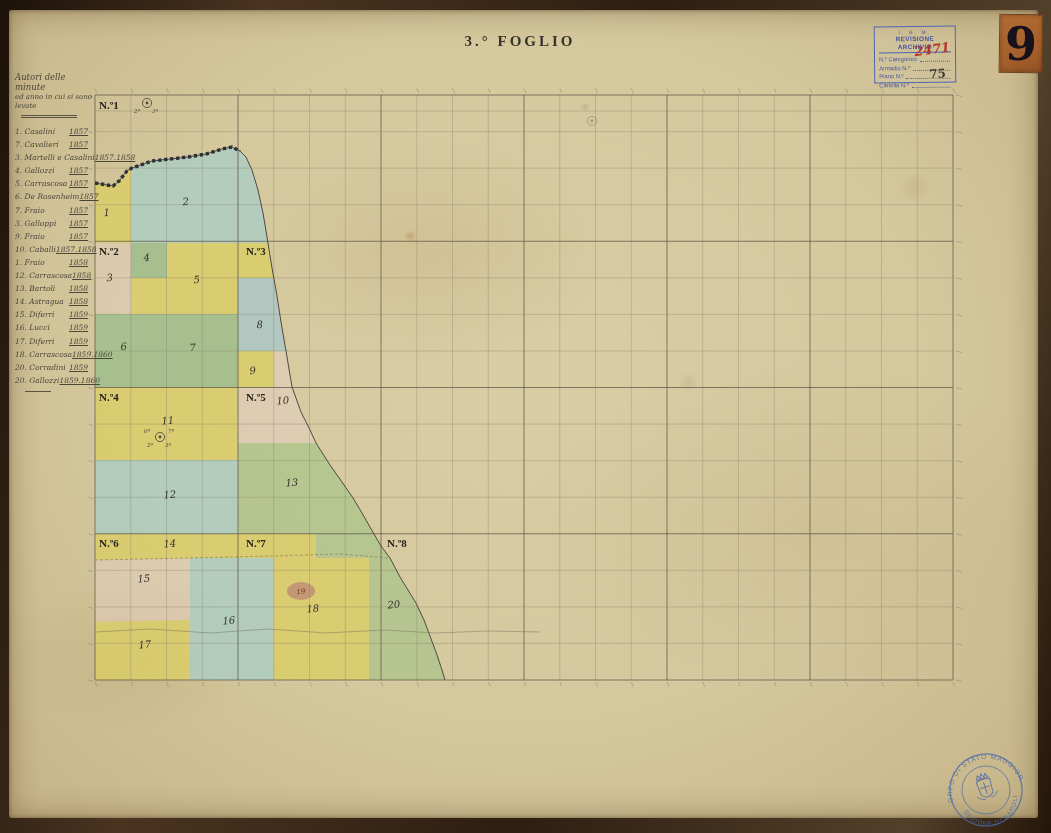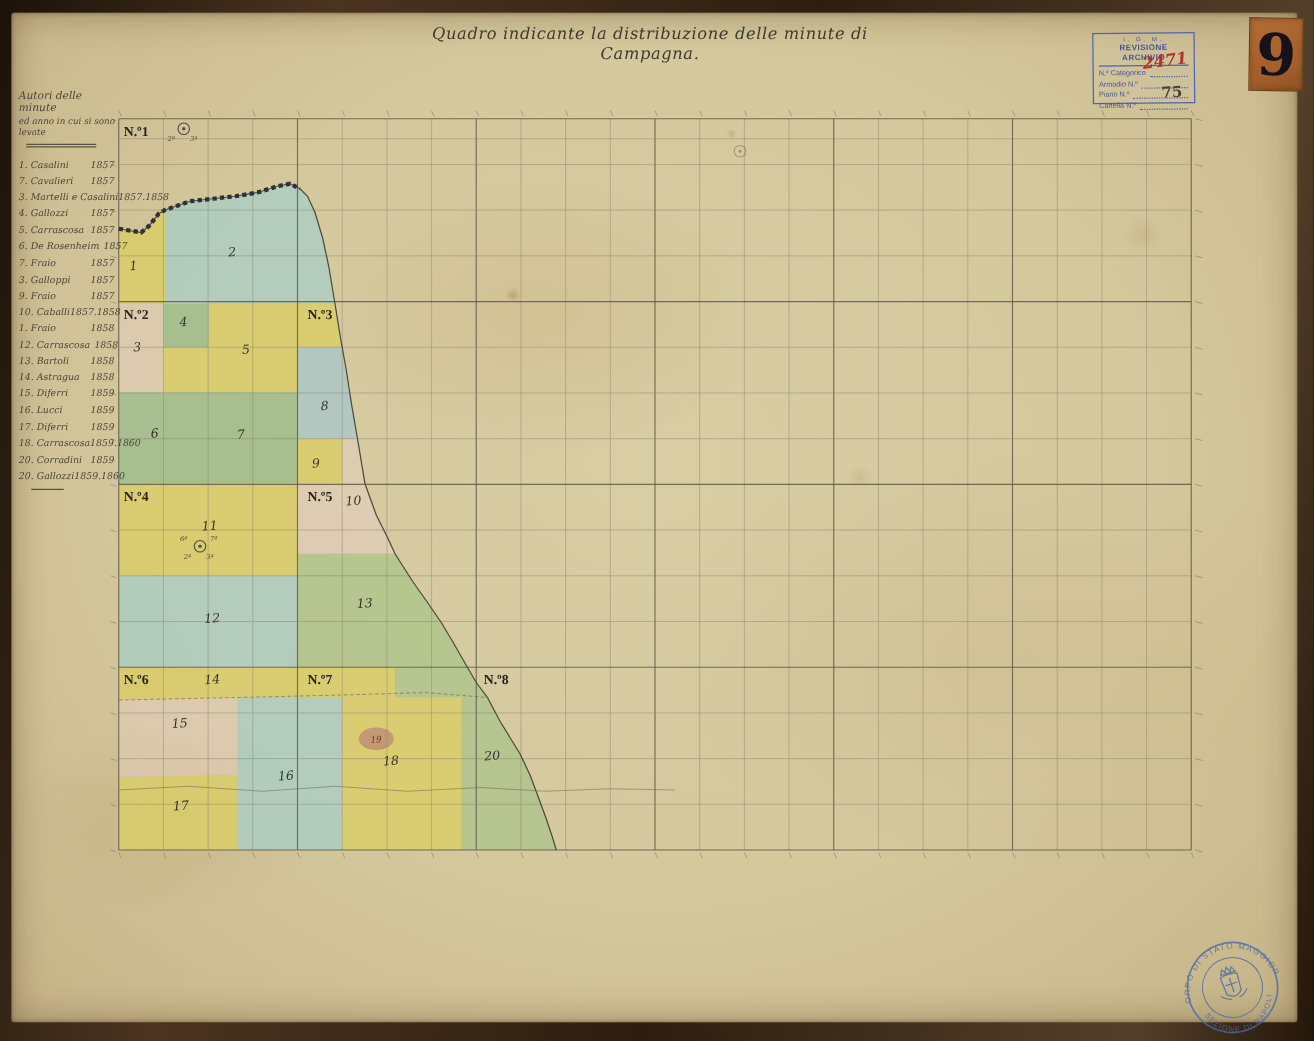--- a/index.html
+++ b/index.html
@@ -25,21 +25,21 @@
   #map-title{font:italic 13px/16px "DejaVu Serif",serif;letter-spacing:.5px;}
   #sheet-no{margin-top:13px;font:700 15px/16px "Liberation Serif",serif;letter-spacing:3px;color:#36342b;}
   #subtitle{margin-top:1px;font:italic 7px/9px "DejaVu Serif",serif;color:#55503f;}
   
   #authors{position:absolute;left:15px;top:72px;width:80px;color:#4b463a;}
   .ah1{font:italic 8.5px/10px "DejaVu Serif",serif;}
   .ah2{font:italic 7px/9px "DejaVu Serif",serif;margin-top:1px;}
   .arule{width:56px;border-top:1px solid #5a5244;border-bottom:1px solid #5a5244;height:1px;margin:4px 0 7px 6px;}
   .arule.end{width:26px;margin:4px 0 0 10px;border-bottom:none;}
   .arow{display:flex;justify-content:space-between;height:13.1px;font:italic 7.5px/13.1px "DejaVu Serif",serif;white-space:nowrap;}
-  .arow .ayear{text-align:center;min-width:26px;}
+  .arow .ayear{text-align:left;min-width:26px;text-decoration:underline;}
   
   #map-svg{position:absolute;left:0;top:0;width:1051px;height:833px;pointer-events:none;}
   
   #stamp{position:absolute;left:874px;top:26px;width:82px;height:57px;border:1.5px solid #4d65b2;
     padding:2px 4px 1px 4px;box-sizing:border-box;color:#44549e;transform:rotate(-.6deg);
     background:rgba(255,255,255,.04);}
   .s-org{font:5px/6px "Liberation Sans",sans-serif;letter-spacing:2px;text-align:center;}
   .s-head{font:700 6.4px/8px "Liberation Sans",sans-serif;letter-spacing:.4px;text-align:center;
     border-bottom:1px solid #4d65b2;padding-bottom:1px;margin-bottom:2px;}
   .srow{display:flex;align-items:flex-end;font:5.8px/8.2px "Liberation Sans",sans-serif;}
@@ -273,21 +273,21 @@
         <text x="147" y="433" text-anchor="middle" font-family="DejaVu Serif, serif" font-style="italic" font-size="5.5" fill="#46423a">6ª</text>
         <text x="171" y="433" text-anchor="middle" font-family="DejaVu Serif, serif" font-style="italic" font-size="5.5" fill="#46423a">7ª</text>
       </g>
       <g opacity="0.35">
         <circle cx="592" cy="121" r="4.6" fill="none" stroke="#46423a" stroke-width="0.9"></circle>
         <circle cx="592" cy="121" r="1.4" fill="#46423a"></circle>
       </g>
     </svg>
 
   <div id="title-block">
-    <div id="map-title">Quadro indicante la distribuzione delle minute di Campagna.</div>
+    <div id="sheet-no">3.° FOGLIO</div>
   </div>
 
   <div id="authors">
     <div class="ah1">Autori delle minute</div>
     <div class="ah2">ed anno in cui si sono levate</div>
     <div class="arule"></div>
     <div id="author-rows">
         <div class="arow">
           <span>1. Casalini</span>
           <span class="ayear">1857</span>

